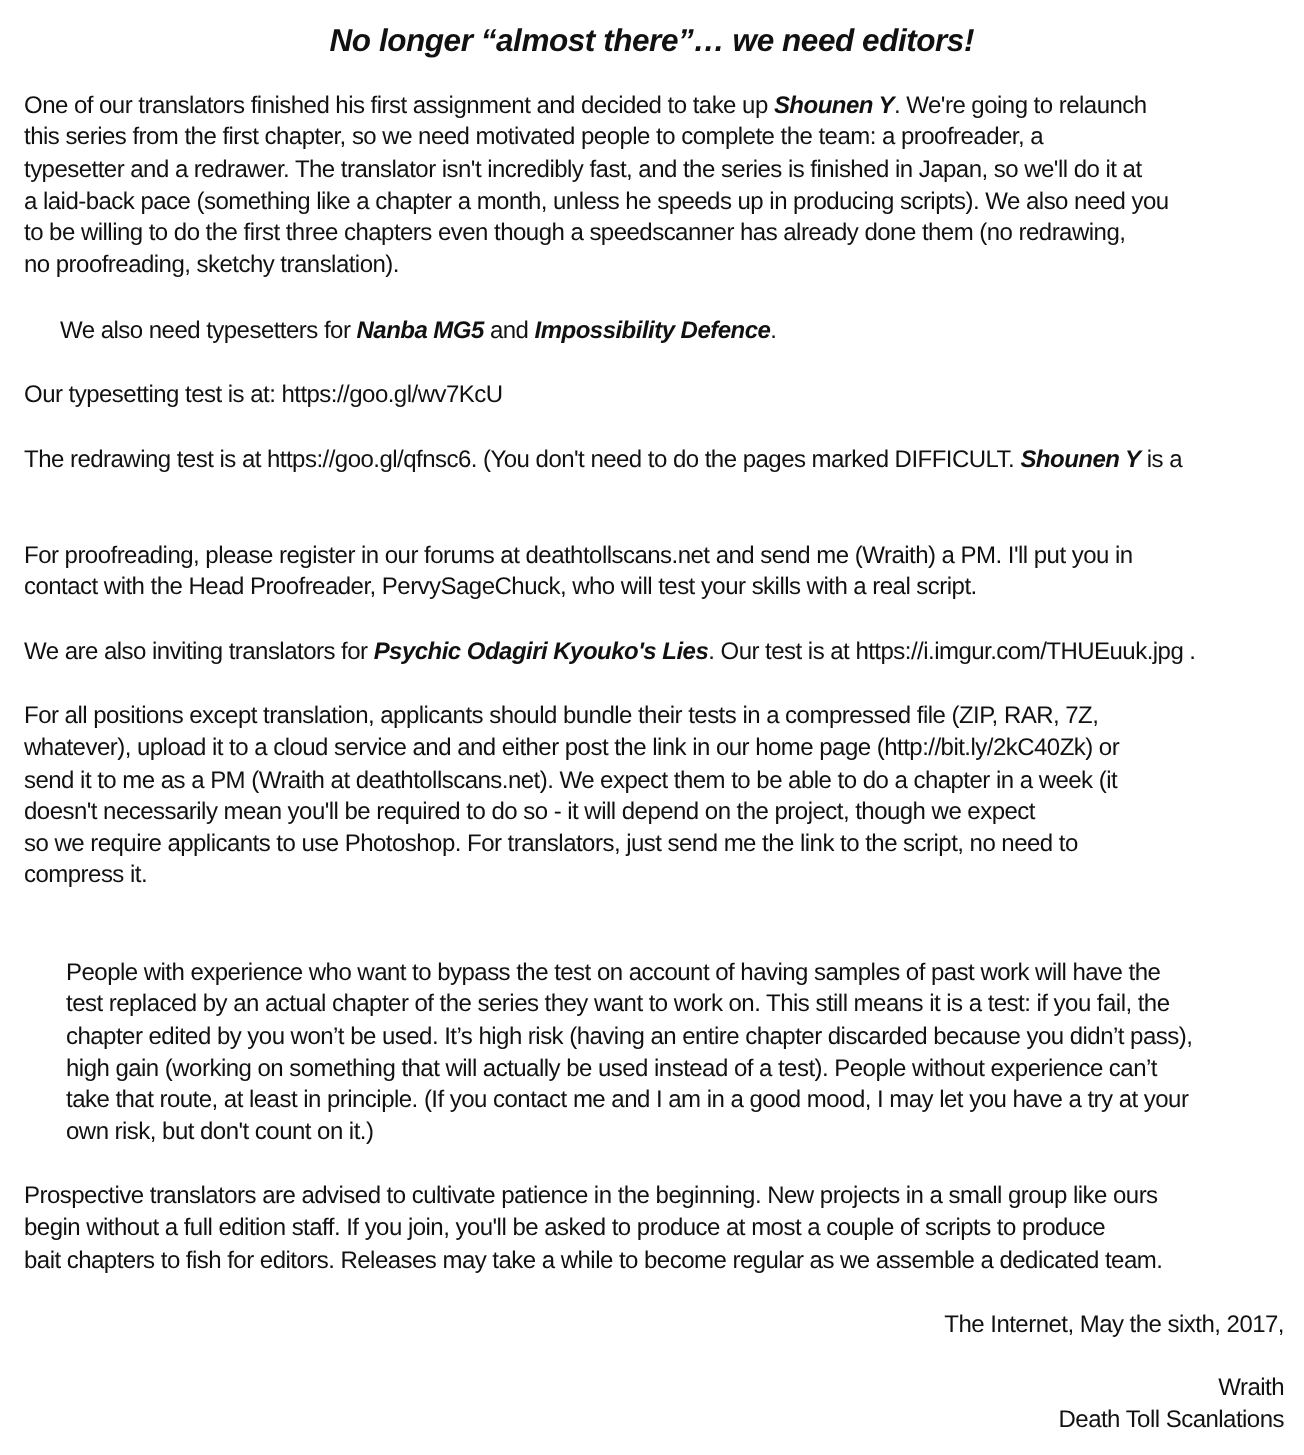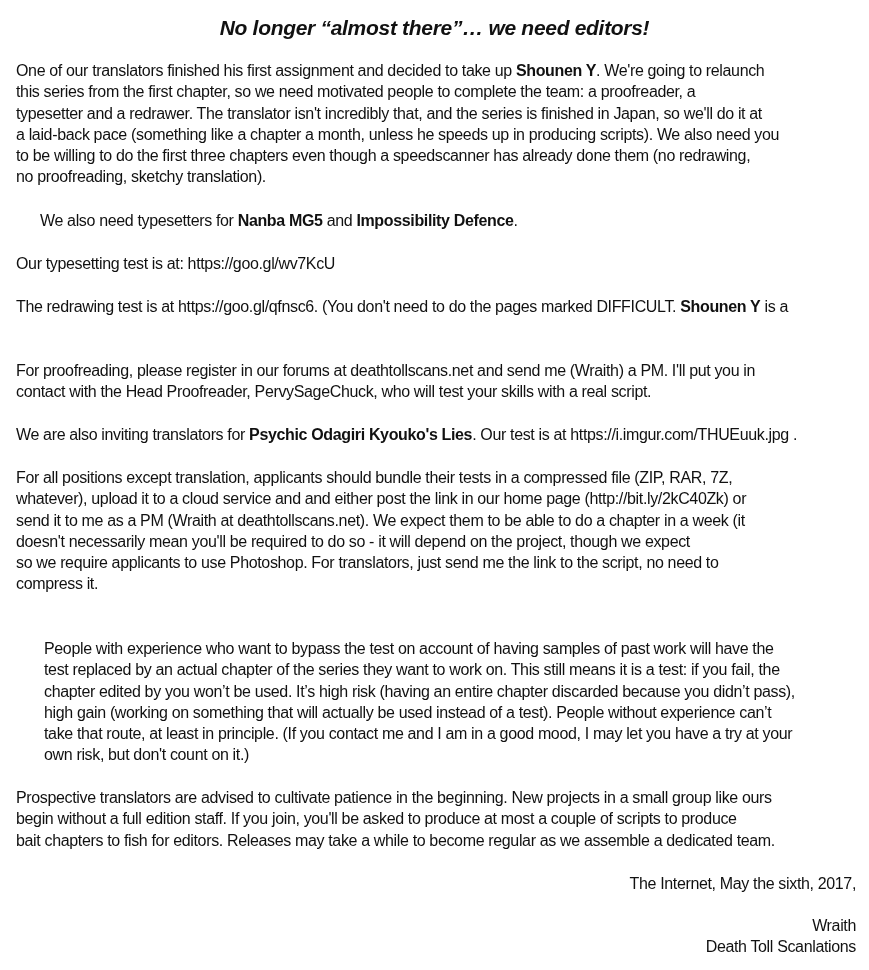--- a/index.html
+++ b/index.html
@@ -12,34 +12,34 @@
   .title {
     position: absolute; left: 0; top: 14px; width: 869px;
     text-align: center; font-size: 21px; font-weight: bold; font-style: italic;
     letter-spacing: -0.3px; line-height: 28px;
   }
   .para { position: absolute; left: 16px; width: 845px; }
   .line {
     display: block; white-space: nowrap; font-size: 16px; line-height: 21.3px;
     letter-spacing: -0.35px; transform-origin: left center;
   }
-  .line b { }
+  .line b { font-style: italic; }
   .right { position: absolute; right: 13px; text-align: right; }
   .right .line { transform-origin: right center; }
 </style>
 </head>
 <body>
 
 <div class="page">
   <div class="title">No longer “almost there”…  we need editors!</div>
 
   <div class="para" style="top:60px;">
       <span class="line">One of our translators finished his first assignment and decided to take up <b>Shounen Y</b>. We're going to relaunch</span>
       <span class="line">this series from the first chapter, so we need motivated people to complete the team: a proofreader, a</span>
-      <span class="line">typesetter and a redrawer. The translator isn't incredibly that, and the series is finished in Japan, so we'll do it at</span>
+      <span class="line">typesetter and a redrawer. The translator isn't incredibly fast, and the series is finished in Japan, so we'll do it at</span>
       <span class="line">a laid-back pace (something like a chapter a month, unless he speeds up in producing scripts). We also need you</span>
       <span class="line">to be willing to do the first three chapters even though a speedscanner has already done them (no redrawing,</span>
       <span class="line">no proofreading, sketchy translation).</span>
     </div>
   <div class="para" style="top:210px;margin-left:24px;">
       <span class="line">We also need typesetters for <b>Nanba MG5</b> and <b>Impossibility Defence</b>.</span>
     </div>
   <div class="para" style="top:253px;">
       <span class="line">Our typesetting test is at: https://goo.gl/wv7KcU</span>
     </div>

